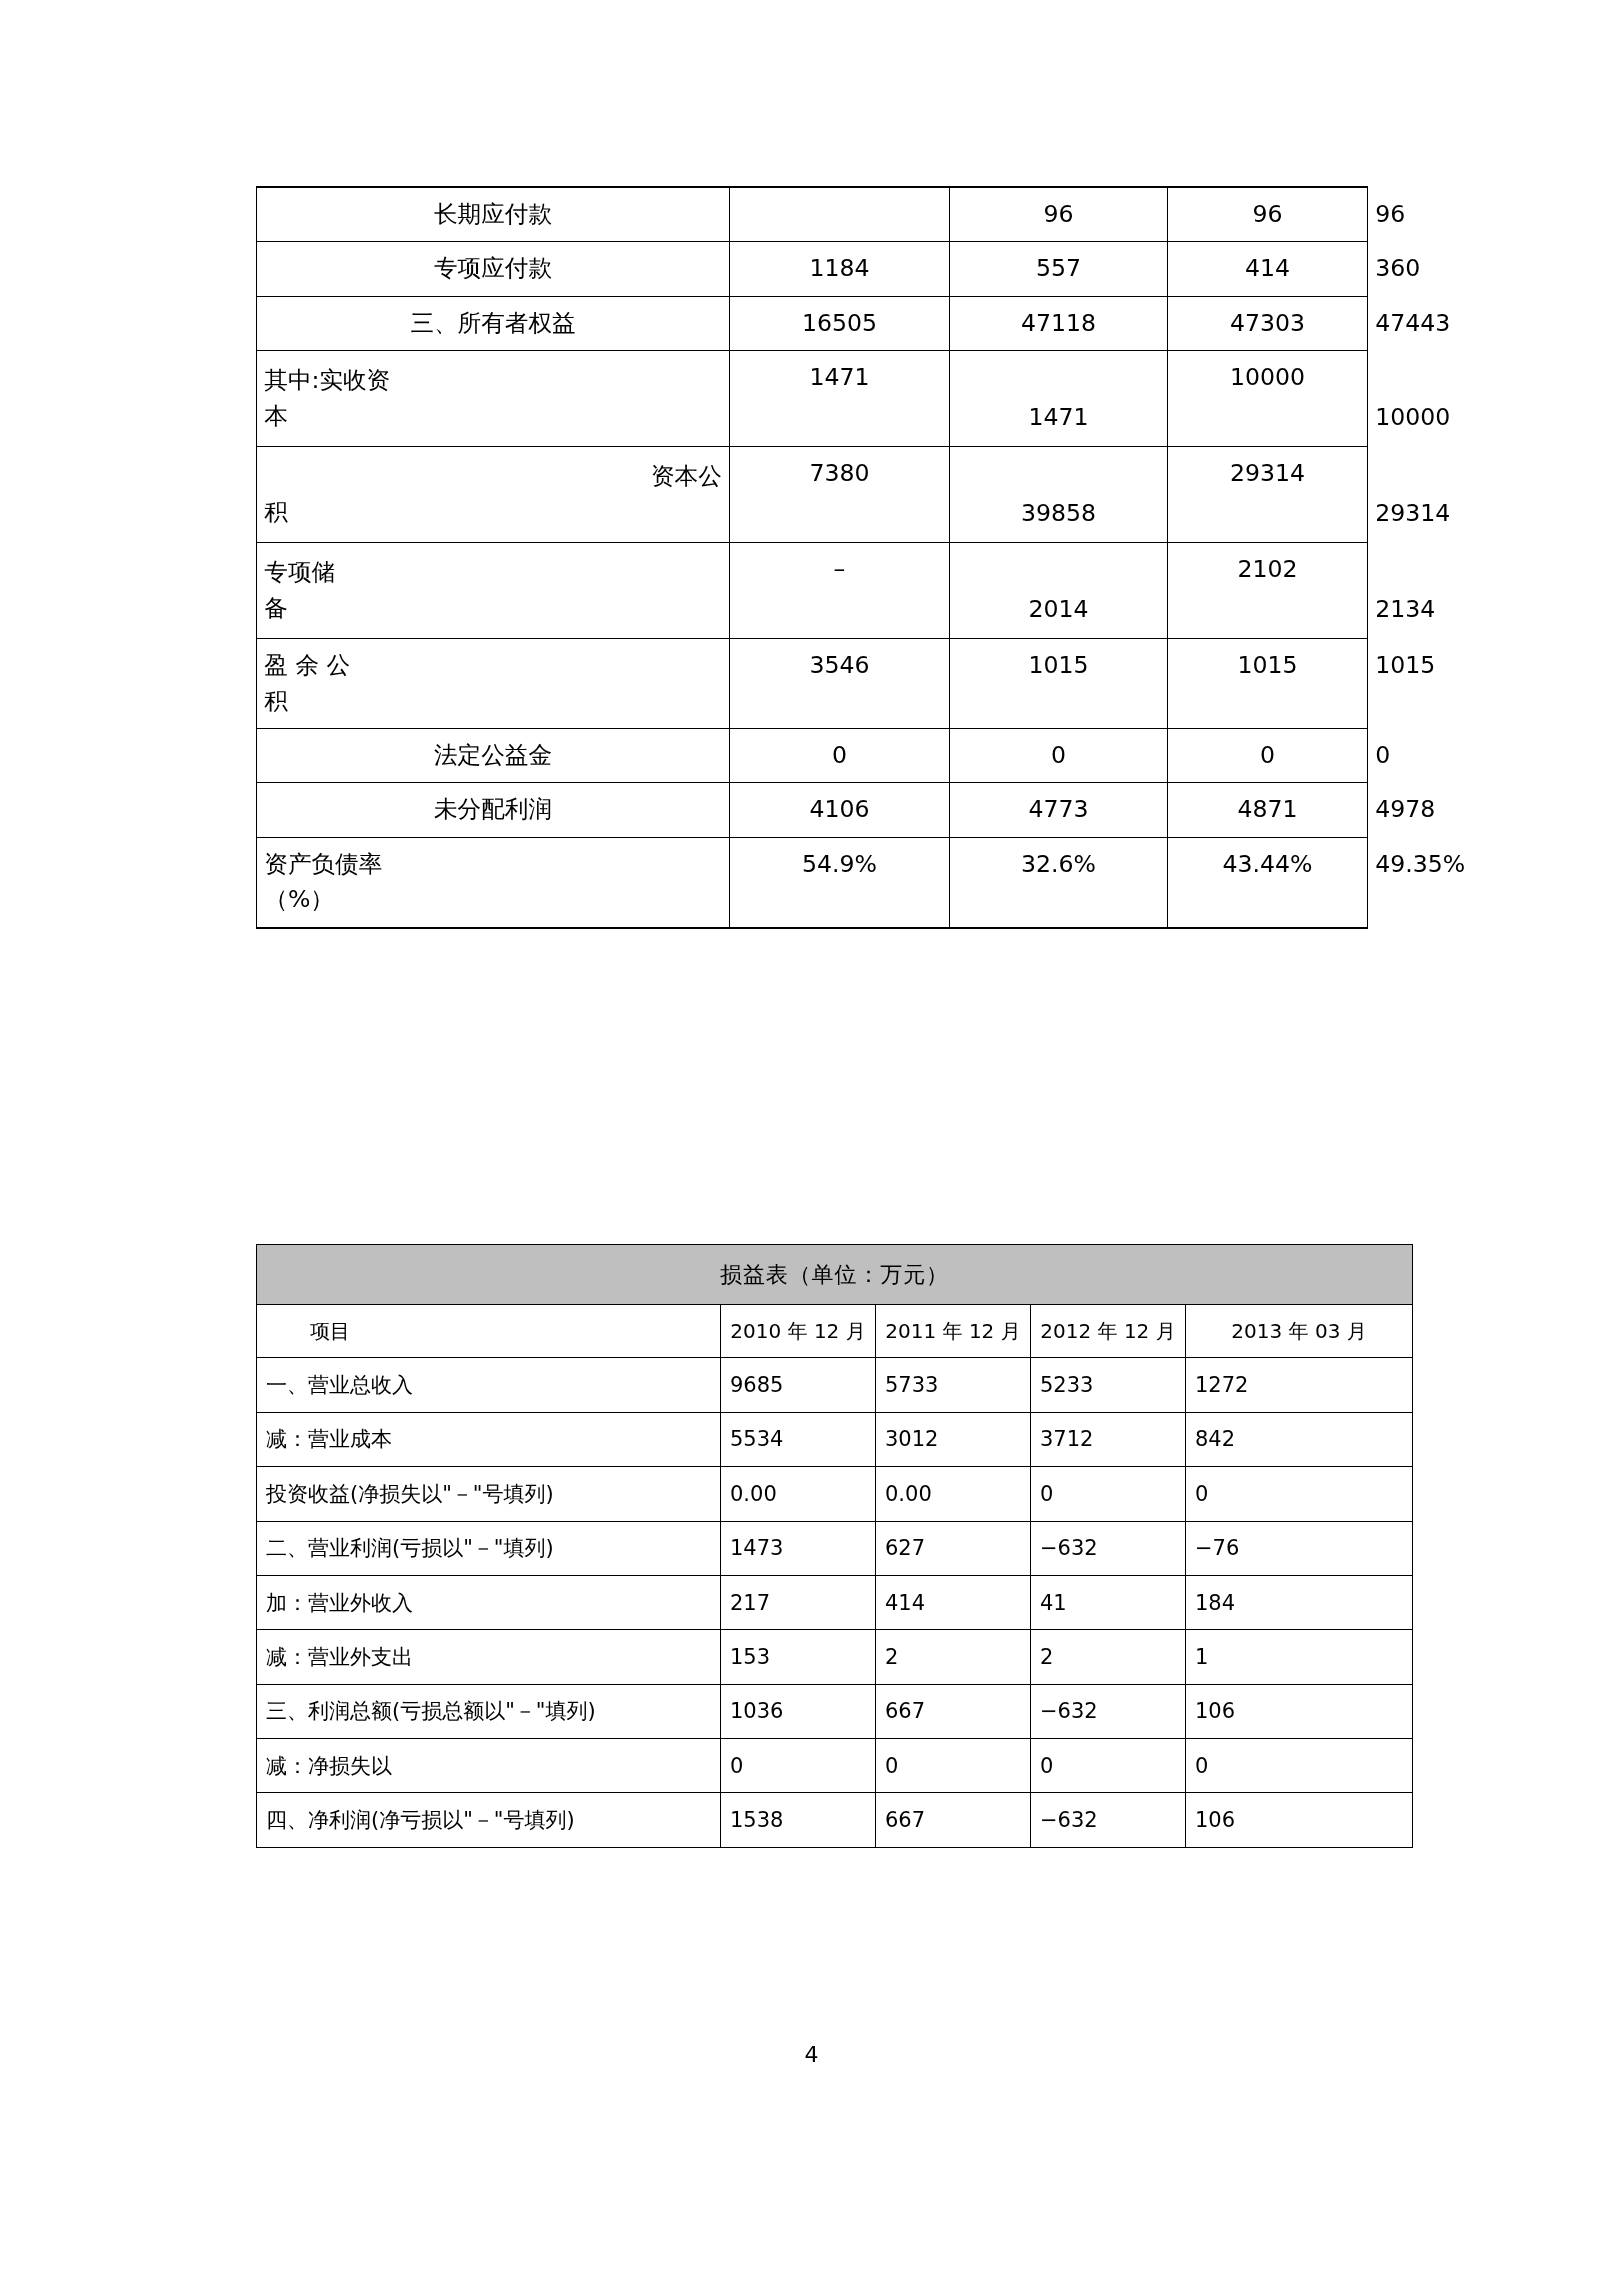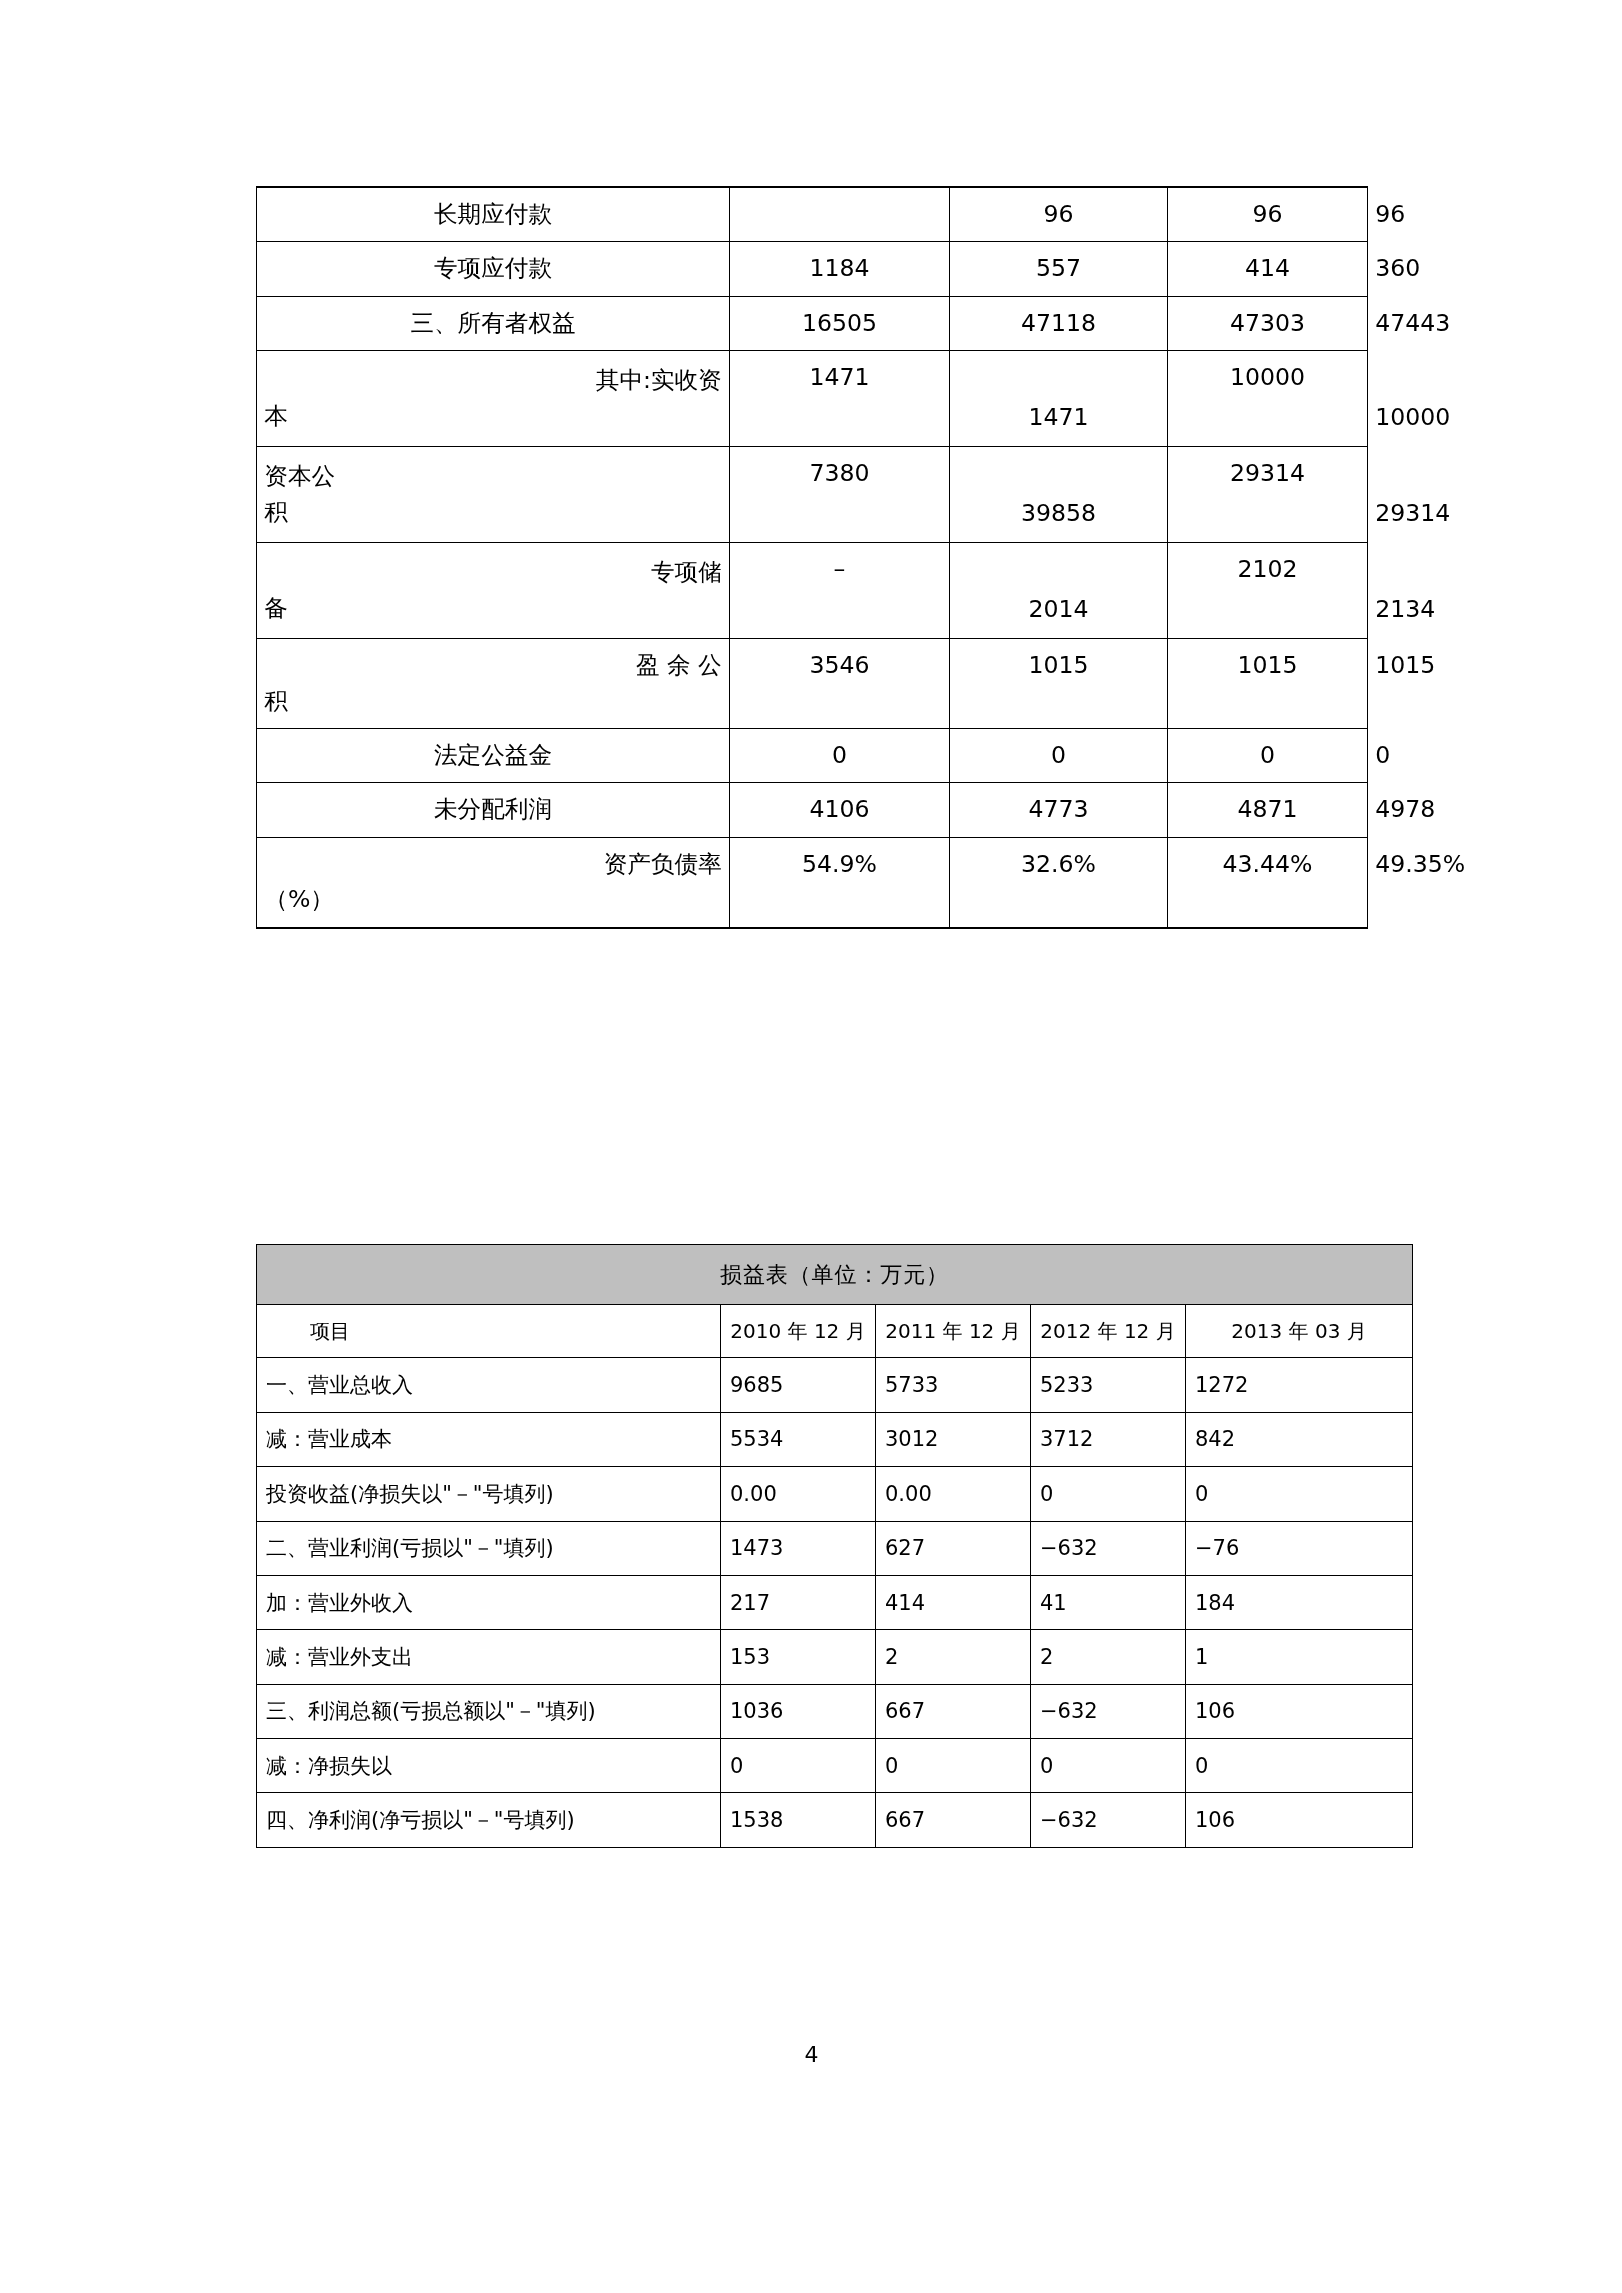--- a/index.html
+++ b/index.html
@@ -41,21 +41,21 @@
     vertical-align: middle;
     font-family: "DejaVu Sans", "Liberation Sans", sans-serif;
   }
   table.bs tr.first-row td { border-top: 2.7px solid #000000; }
   table.bs tr.last-row td { border-bottom: 2.7px solid #000000; }
   .bs .c-label { text-align: center; border-radius: 15px; }
   .bs .c-num { text-align: center; }
   .bs .label-2line {
     text-align: center;
   }
-  .bs .label-2line .l1 { display: block; text-align: right; }
+  .bs .label-2line .l1 { display: block; text-align: left; }
   .bs .label-2line .l2 { display: block; text-align: left; }
   .bs .num-low {
     vertical-align: bottom;
     padding-bottom: 11px;
   }
   .bs .num-top {
     vertical-align: top;
     padding-top: 9px;
   }
   .bs .tall { height: 96px; }
@@ -161,21 +161,21 @@
             <span class="l2">本</span>
           </td>
           <td class="c-num num-top">1471</td>
           <td class="c-num num-low">1471</td>
           <td class="c-num num-top">10000</td>
           <td class="c-num num-low">10000</td>
         </tr>
 
         <tr class="tall">
           <td class="label-2line" colspan="3">
-            <span class="l1" style="text-align:left">资本公</span>
+            <span class="l1" style="text-align:right">资本公</span>
             <span class="l2">积</span>
           </td>
           <td class="c-num num-top">7380</td>
           <td class="c-num num-low">39858</td>
           <td class="c-num num-top">29314</td>
           <td class="c-num num-low">29314</td>
         </tr>
 
         <tr class="tall">
           <td class="label-2line" colspan="3">

